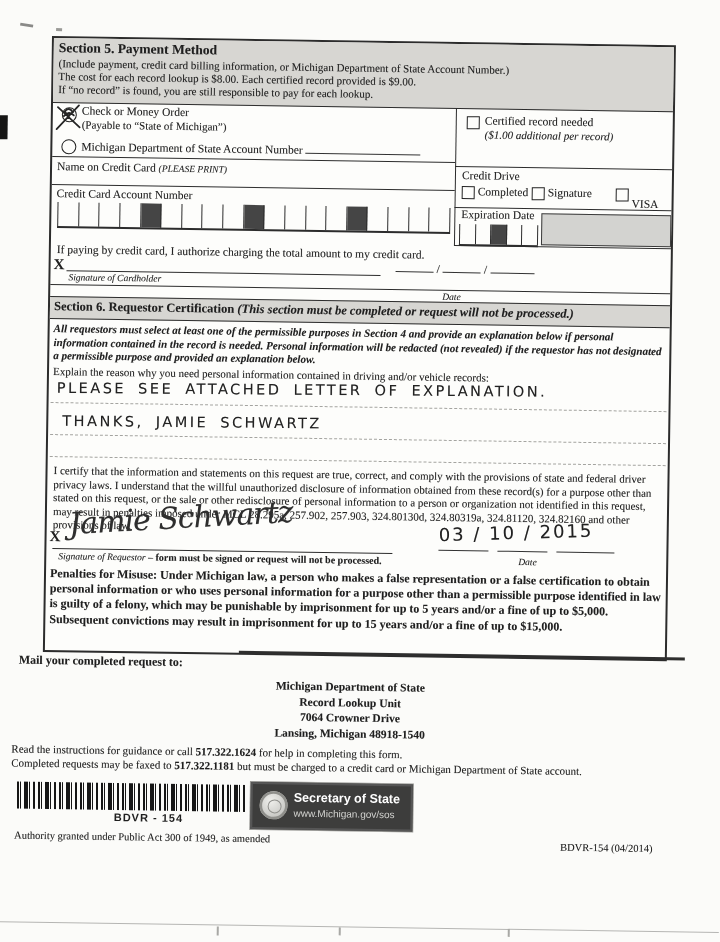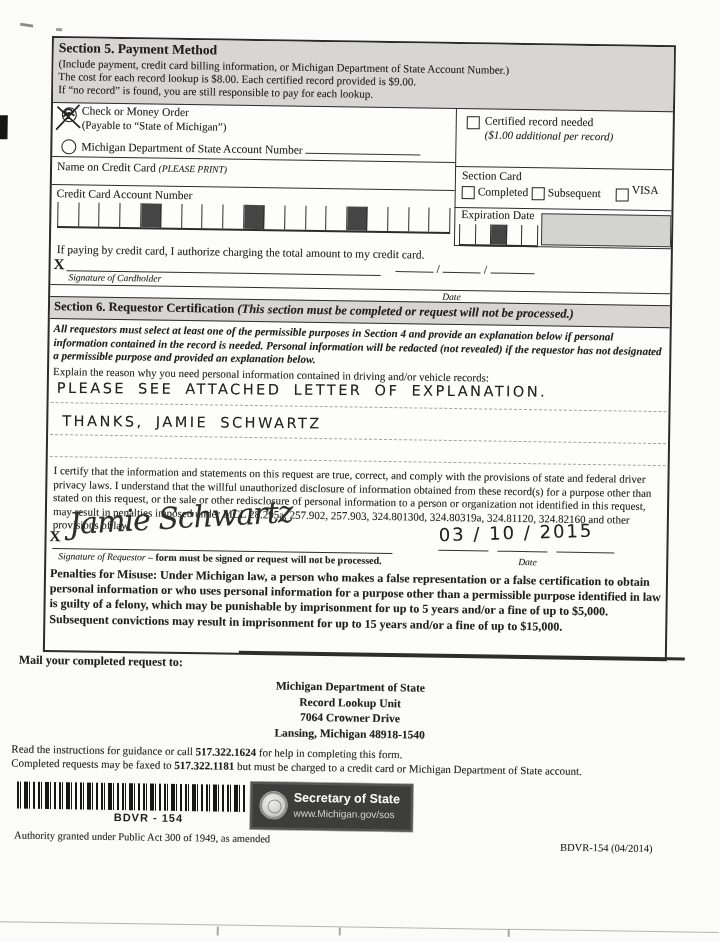--- a/index.html
+++ b/index.html
@@ -126,27 +126,27 @@
 
     <div class="radio" style="left:9px;top:101px;"></div>
     <div class="lbl" style="left:29px;top:100px;"><span>Michigan Department of State Account Number</span> <span class="uline"></span></div>
 
     <div class="cb" style="left:414px;top:72px;"></div>
     <div class="lbl" style="left:432px;top:70px;">Certified record needed</div>
     <div class="lbl sm i" style="left:432px;top:84px;">($1.00 additional per record)</div>
 
     <div class="lbl" style="left:5px;top:122px;"><span>Name on Credit Card</span> <span class="tiny i">(PLEASE PRINT)</span></div>
 
-    <div class="lbl" style="left:410px;top:125px;">Section Card</div>
+    <div class="lbl" style="left:410px;top:125px;">Credit Drive</div>
     <div class="cb" style="left:410px;top:142px;"></div>
     <div class="lbl" style="left:426px;top:141px;">Completed</div>
     <div class="cb" style="left:480px;top:142px;"></div>
-    <div class="lbl" style="left:496px;top:141px;">Subsequent</div>
+    <div class="lbl" style="left:496px;top:141px;">Signature</div>
     <div class="cb" style="left:564px;top:142px;"></div>
-    <div class="lbl" style="left:580px;top:137px;">VISA</div>
+    <div class="lbl" style="left:580px;top:151px;">VISA</div>
 
     <div class="lbl" style="left:5px;top:149px;">Credit Card Account Number</div>
     <div class="comb" style="left:6px;top:164px;width:392px;height:24px;">
           <div class="cell"></div>
           <div class="cell"></div>
           <div class="cell"></div>
           <div class="cell"></div>
           <div class="cell dark"></div>
           <div class="cell"></div>
           <div class="cell"></div>

